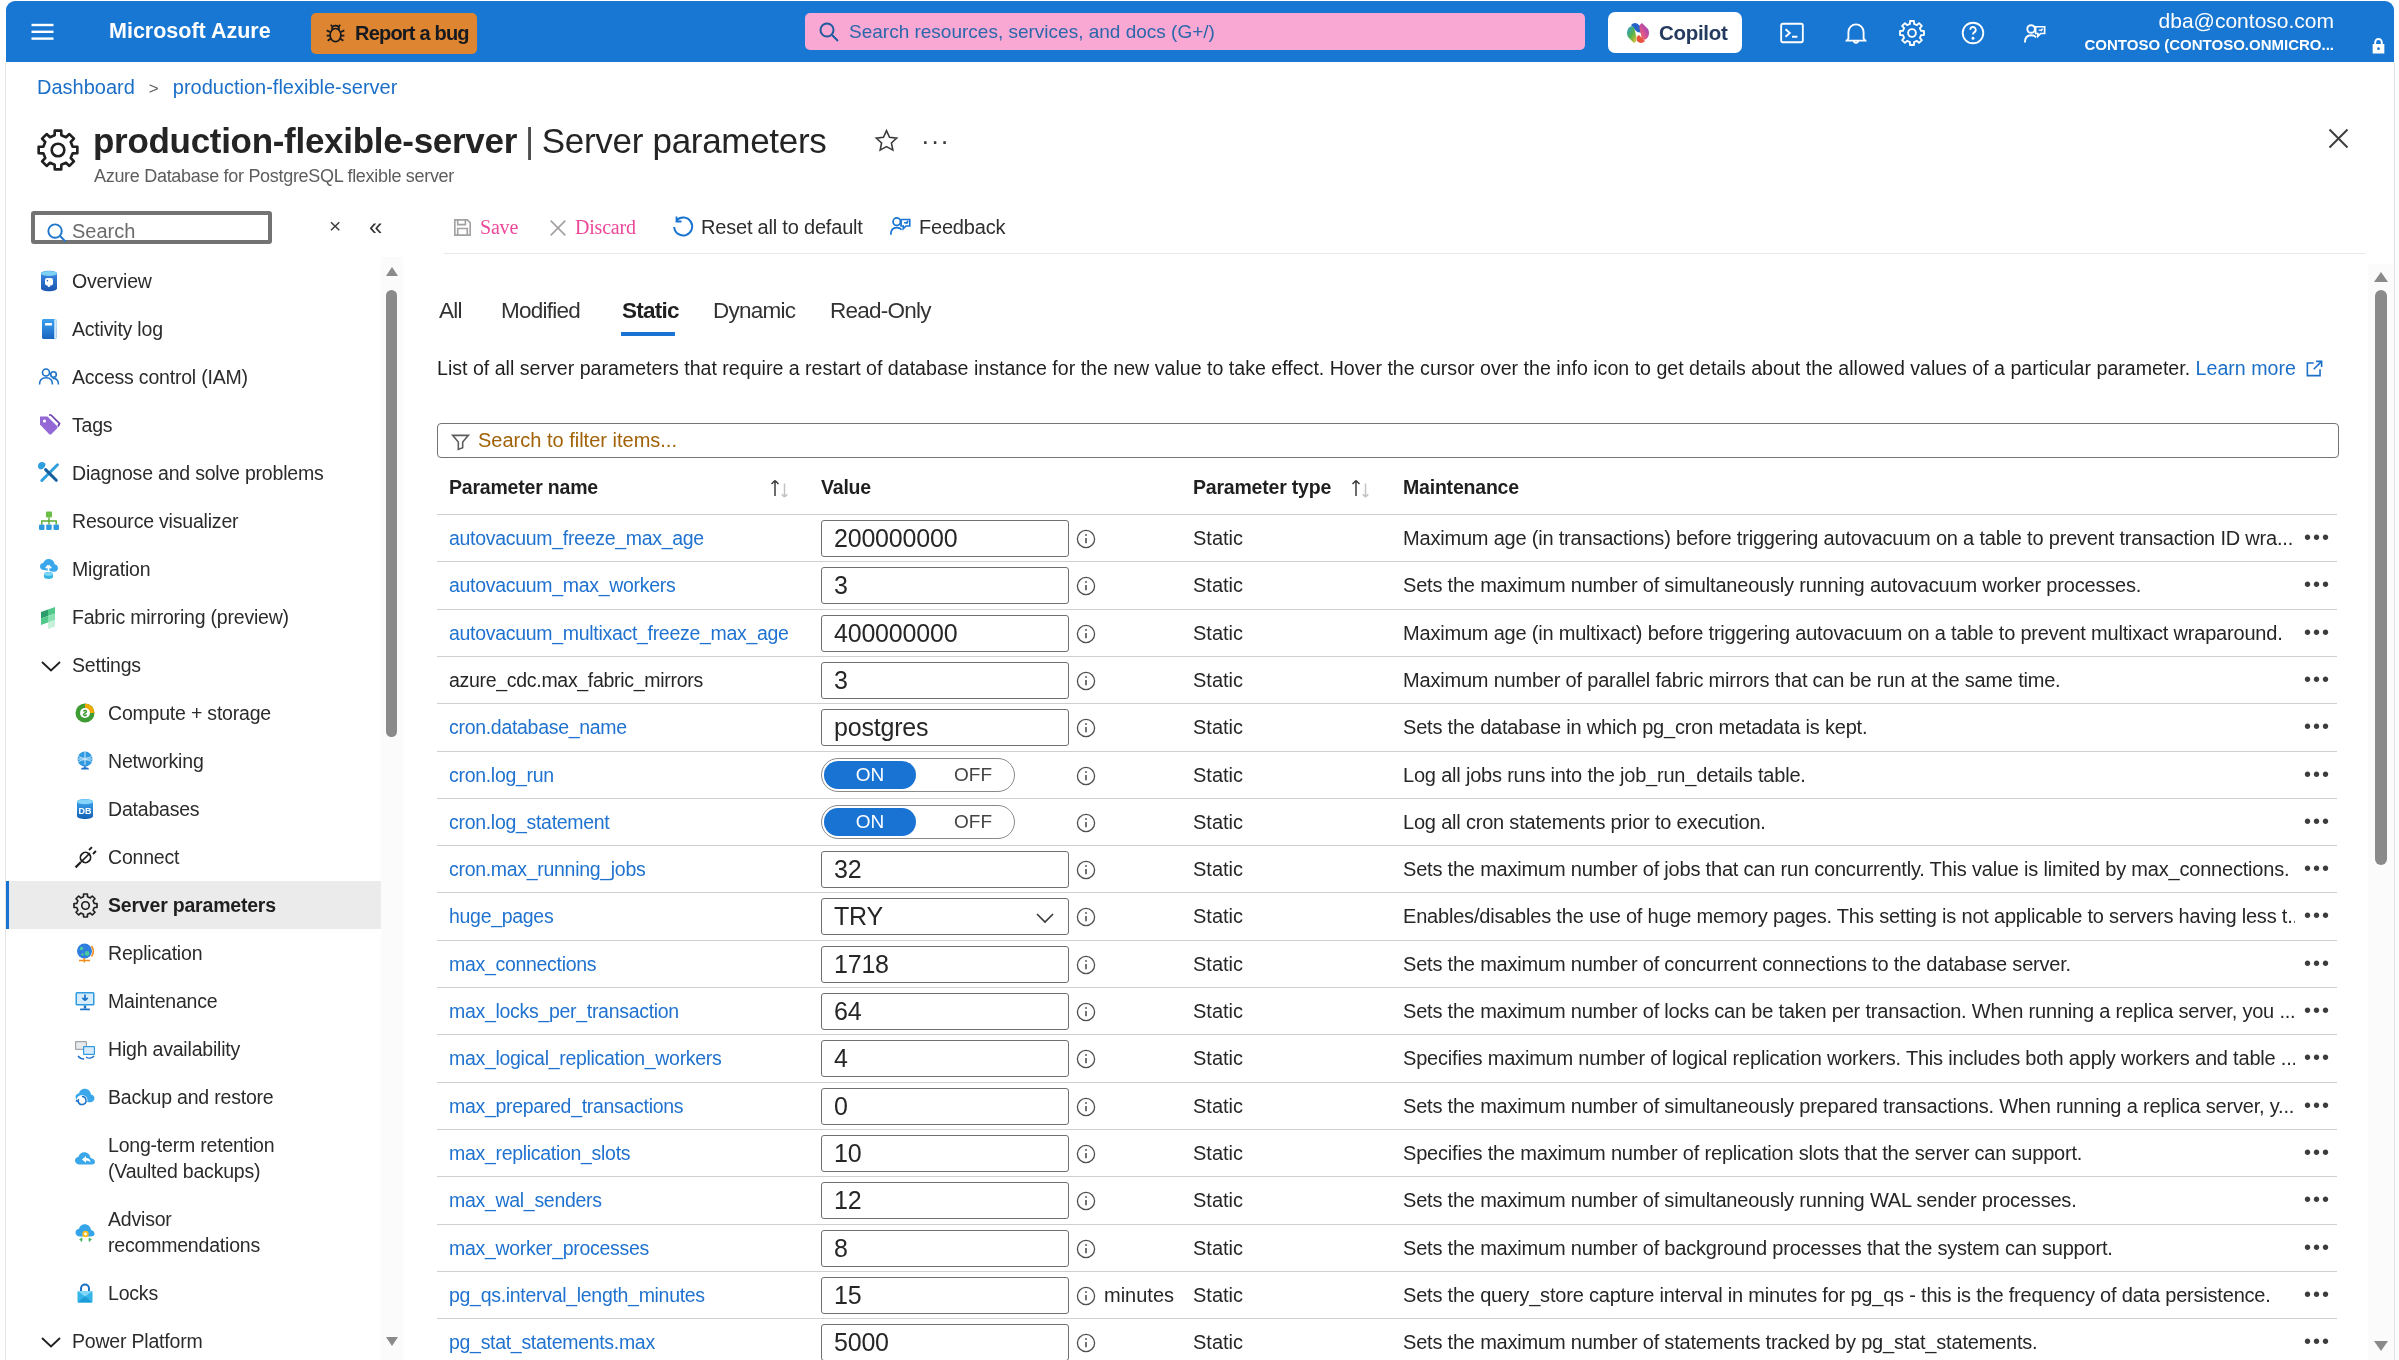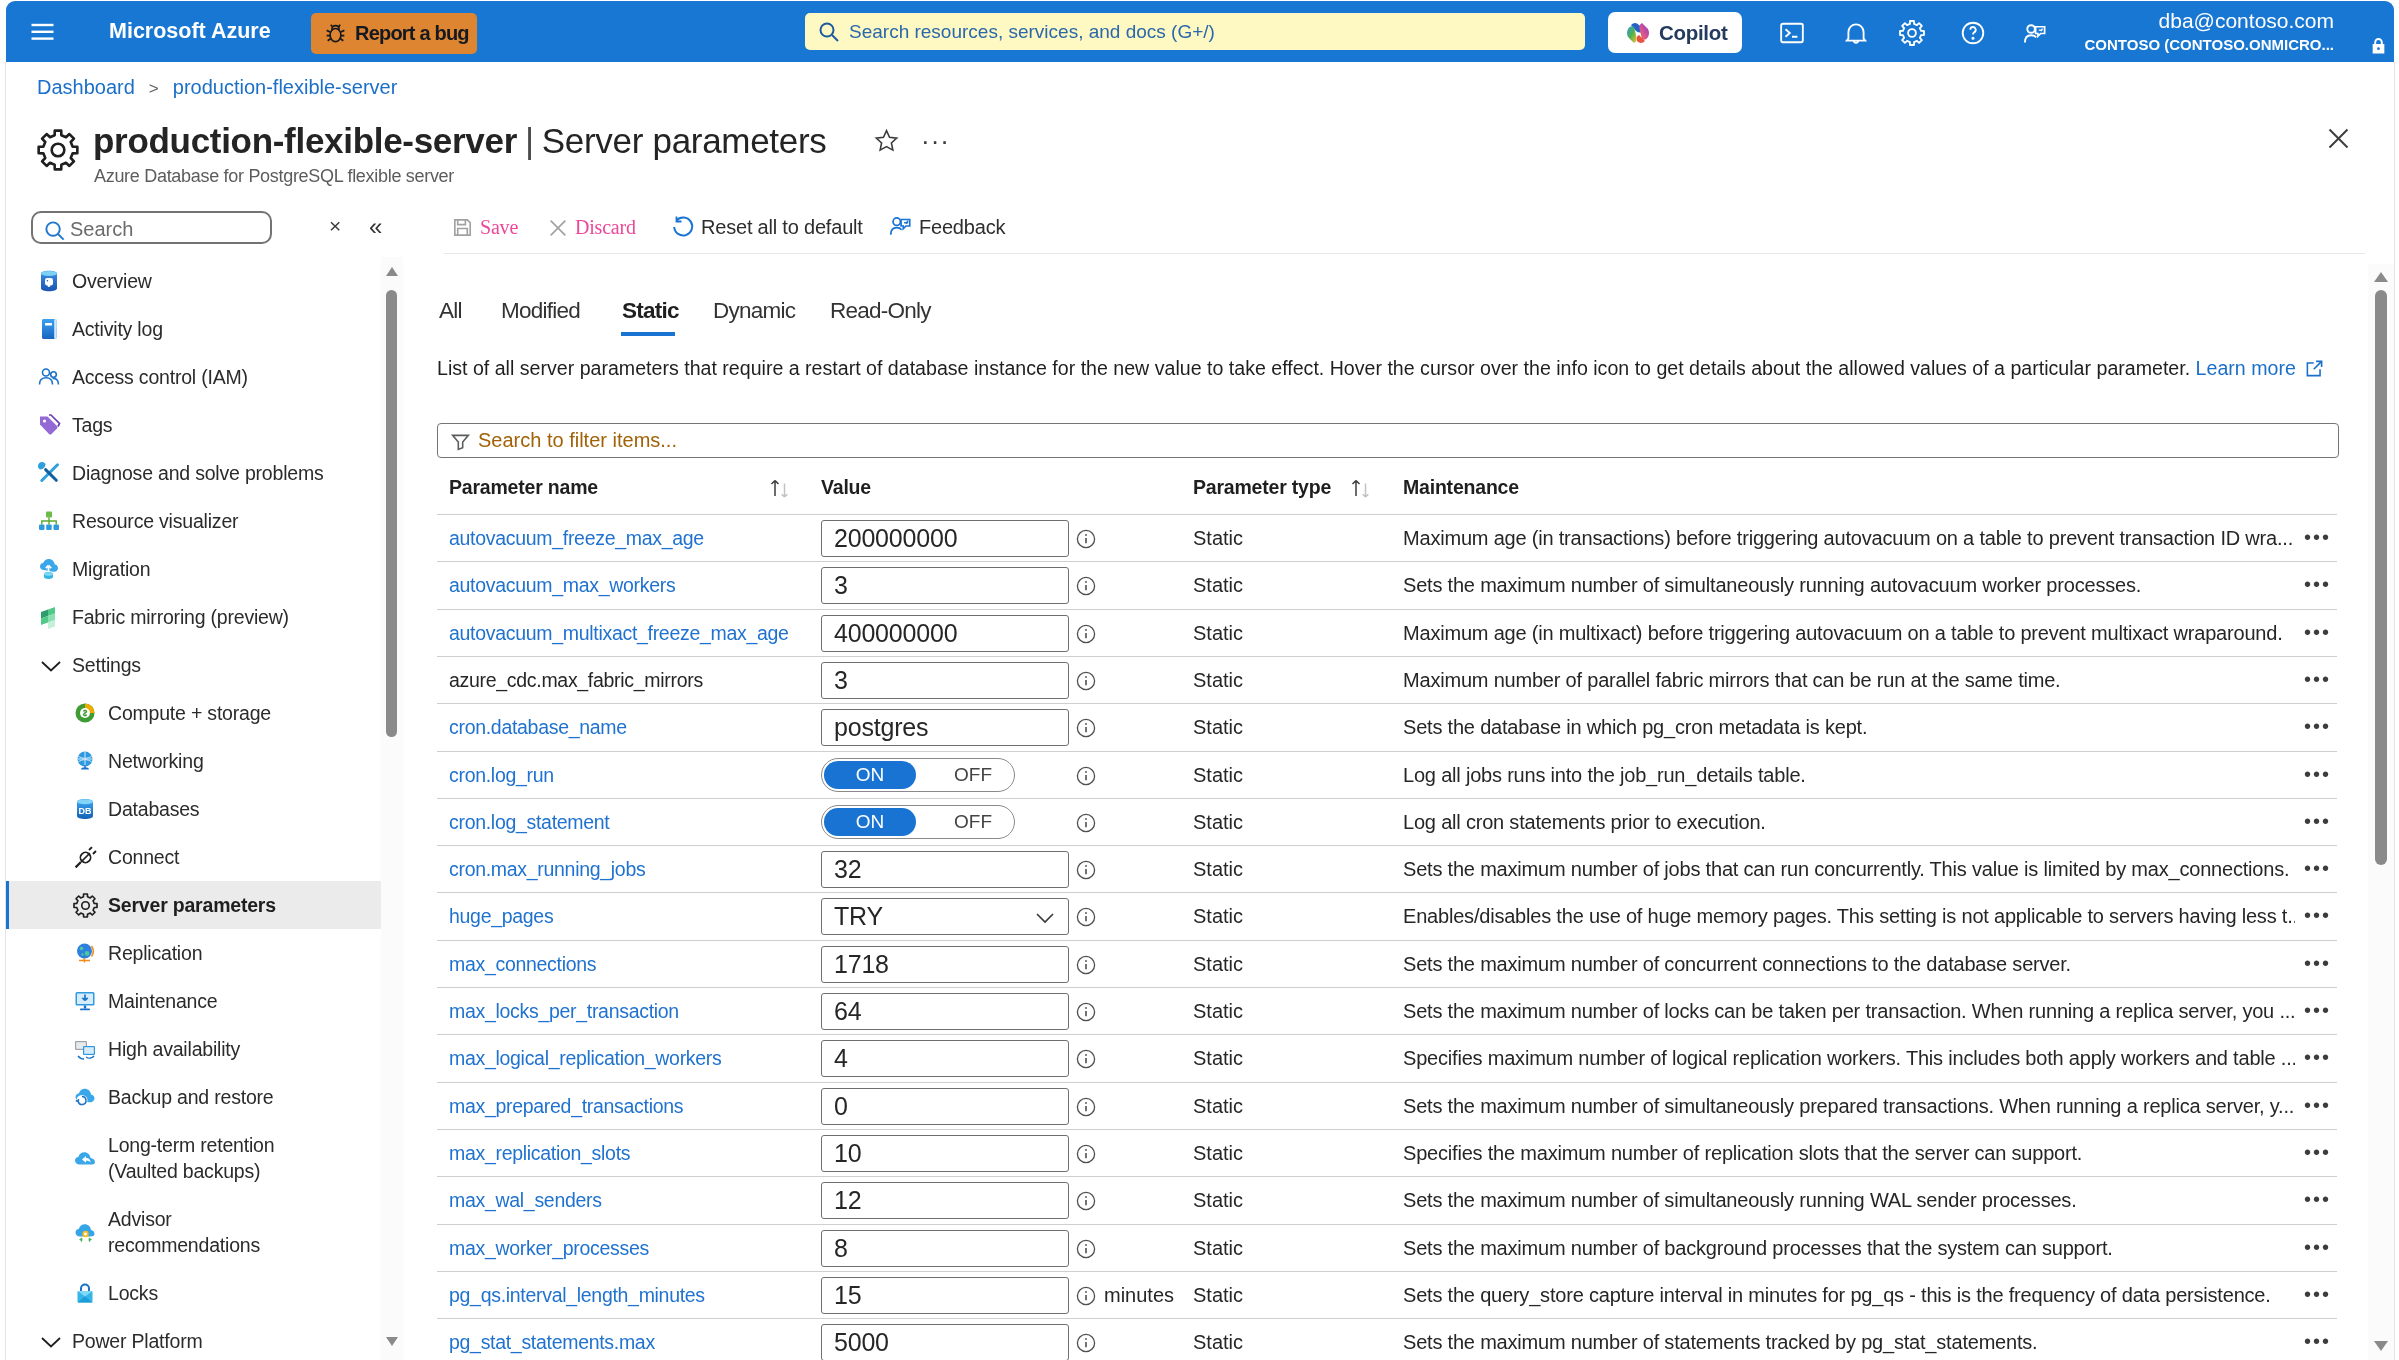--- a/index.html
+++ b/index.html
@@ -8,21 +8,21 @@
 
 
 #topbar { position:absolute; left:6px; top:1px; width:2388px; height:61px;
   background:#1877d2; border-radius:9px 9px 0 0; }
 #hamb { position:absolute; left:25px; top:20px; width:23px; height:22px; }
 #msazure { position:absolute; left:103px; top:18px; font-size:21.5px; font-weight:bold; color:#fff; }
 #bugbtn { position:absolute; left:305px; top:12px; width:166px; height:41px; background:#dd8530;
   border-radius:5px; color:#16191f; font-size:20px; font-weight:bold; letter-spacing:-0.8px; line-height:41px; white-space:nowrap; }
 #bugbtn svg { position:absolute; left:12px; top:8px; }
 #bugbtn span { position:absolute; left:44px; }
-#topsearch { position:absolute; left:799px; top:12px; width:780px; height:37px; background:#fef9c3;
+#topsearch { position:absolute; left:799px; top:12px; width:780px; height:37px; background:#f9a8d4;
   border-radius:5px; color:#2a67ab; font-size:19px; line-height:37px; }
 #topsearch svg { position:absolute; left:12px; top:7px; }
 #topsearch span { position:absolute; left:44px; }
 #copilotbtn { position:absolute; left:1602px; top:11px; width:134px; height:41px; background:#fff; border-radius:7px; }
 #copilotbtn svg { position:absolute; left:18px; top:9px; }
 #copilotbtn span { position:absolute; left:51px; top:0; line-height:41px; font-size:20.5px; letter-spacing:-0.3px; font-weight:bold; color:#243a5e; }
 .topicon { position:absolute; top:19px; }
 #acct { position:absolute; right:60px; top:8px; text-align:right; color:#fff; }
 #acct .l1 { font-size:21px; }
 #acct .l2 { font-size:15px; font-weight:bold; margin-top:3px; }
@@ -40,21 +40,21 @@
 #tgear { position:absolute; left:37px; top:9px; }
 #title { position:absolute; left:93px; top:1px; font-size:35px; color:#242424; white-space:nowrap; letter-spacing:-0.3px; }
 #title b { font-weight:bold; }
 #title .pipe { font-weight:300; color:#4a4a4a; padding:0 8px; }
 #tstar { position:absolute; left:874px; top:8px; }
 #tdots { position:absolute; left:921px; top:6px; font-size:26px; color:#3a3a3a; letter-spacing:1px; }
 #tclose { position:absolute; left:2325px; top:5px; }
 #subtitle { position:absolute; left:94px; top:166px; font-size:18px; letter-spacing:-0.3px; color:#5c5c5c; }
 
 
-#sidesearch { position:absolute; left:31px; top:211px; width:241px; height:33px; border:2px solid #737373; border-radius:10px; }
+#sidesearch { position:absolute; left:31px; top:211px; width:241px; height:33px; border:4px solid #737373; border-radius:3px; }
 #sidesearch svg { position:absolute; left:10px; top:6px; }
 #sidesearch span { position:absolute; left:37px; top:0; line-height:32px; font-size:20px; color:#6b6b6b; }
 #sidex { position:absolute; left:329px; top:214px; font-size:21px; color:#3c3c3c; }
 #sidecoll { position:absolute; left:369px; top:213px; font-size:24px; color:#333; }
 #menu { position:absolute; left:6px; top:257px; width:375px; }
 .mi { position:absolute; left:0; width:375px; height:48px; }
 .mi .ic { position:absolute; left:31px; top:12px; width:24px; height:24px; }
 .mi.sub .ic { position:absolute; left:67px; top:12px; }
 .mi .lb { position:absolute; left:66px; top:0; line-height:48px; font-size:19.5px; letter-spacing:-0.2px; color:#2b2b2b; white-space:nowrap; }
 .mi.sub .lb { left:102px; }

